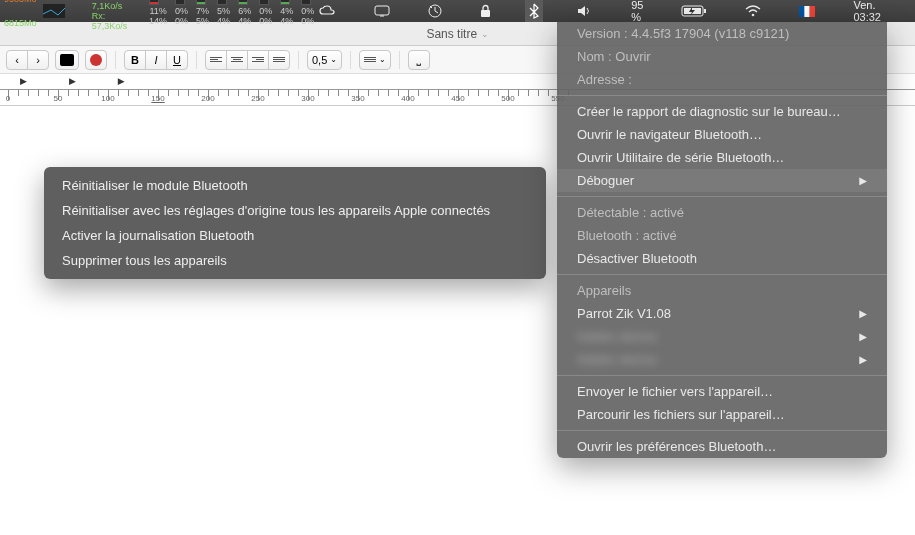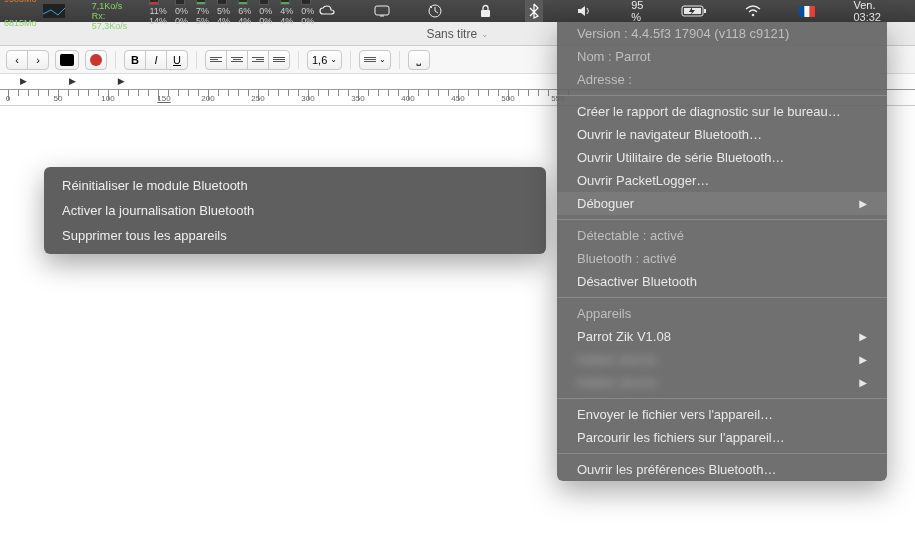--- a/index.html
+++ b/index.html
@@ -264,21 +264,21 @@
     <div class="tb-btn">
         <span class="align-lines">
           <span></span>
           <span></span>
           <span></span>
         </span>
       </div>
   </div>
   <div class="sep"></div>
   <div class="tb-btn">
-      <span>1,6</span> 
+      <span>0,5</span> 
       <span style="font-size:8px;margin-left:3px">⌄</span>
     </div>
   <div class="sep"></div>
   <div class="tb-btn">
       <span class="align-lines">
         <span></span>
         <span></span>
         <span></span>
       </span> 
       <span style="font-size:8px;margin-left:3px">⌄</span>
@@ -347,46 +347,45 @@
       <div class="tick major" style="left: 508px;"></div>
       <div class="tick" style="left: 518px;"></div>
       <div class="tick" style="left: 528px;"></div>
       <div class="tick" style="left: 538px;"></div>
       <div class="tick" style="left: 548px;"></div>
       <div class="tick major" style="left: 558px;"></div>
       <div class="tick" style="left: 568px;"></div>
       <div class="lbl" style="left: 8px;">0</div>
       <div class="lbl" style="left: 58px;">50</div>
       <div class="lbl" style="left: 108px;">100</div>
-      <div class="lbl" style="left: 164px; text-decoration: underline;">150</div>
+      <div class="lbl" style="left: 158px; text-decoration: underline;">150</div>
       <div class="lbl" style="left: 208px;">200</div>
       <div class="lbl" style="left: 258px;">250</div>
       <div class="lbl" style="left: 308px;">300</div>
       <div class="lbl" style="left: 358px;">350</div>
       <div class="lbl" style="left: 408px;">400</div>
       <div class="lbl" style="left: 458px;">450</div>
       <div class="lbl" style="left: 508px;">500</div>
       <div class="lbl" style="left: 558px;">550</div>
     </div>
 </div>
 
 <div class="canvas"></div>
 
 <div class="bt-menu">
   <div class="row dim"><span>Version :</span>&nbsp;<span>4.4.5f3 17904 (v118 c9121)</span></div>
-  <div class="row dim"><span>Nom :</span>&nbsp;<span>Parrot</span></div>
+  <div class="row dim"><span>Nom :</span>&nbsp;<span>Ouvrir</span></div>
   <div class="row dim">
       <span>Adresse :</span>
     </div>
   <div class="sep"></div>
   <div id="bt-items1">
       <div class="row clickable">Créer le rapport de diagnostic sur le bureau…</div>
       <div class="row clickable">Ouvrir le navigateur Bluetooth…</div>
       <div class="row clickable">Ouvrir Utilitaire de série Bluetooth…</div>
-      <div class="row clickable">Ouvrir PacketLogger…</div>
     </div>
   <div class="row hl clickable">
       <span>Déboguer</span>
       <span class="arrow">▶</span>
     </div>
   <div class="sep"></div>
   <div class="row dim">
       <span>Détectable : activé</span>
     </div>
   <div class="row dim">
@@ -419,15 +418,16 @@
       <span>Parcourir les fichiers sur l'appareil…</span>
     </div>
   <div class="sep"></div>
   <div class="row clickable">
       <span>Ouvrir les préférences Bluetooth…</span>
     </div>
 </div>
 
 <div class="sub-menu" id="submenu">
     <div class="row">Réinitialiser le module Bluetooth</div>
+    <div class="row">Réinitialiser avec les réglages d'origine tous les appareils Apple connectés</div>
     <div class="row">Activer la journalisation Bluetooth</div>
     <div class="row">Supprimer tous les appareils</div>
   </div>
 
 </body></html>

